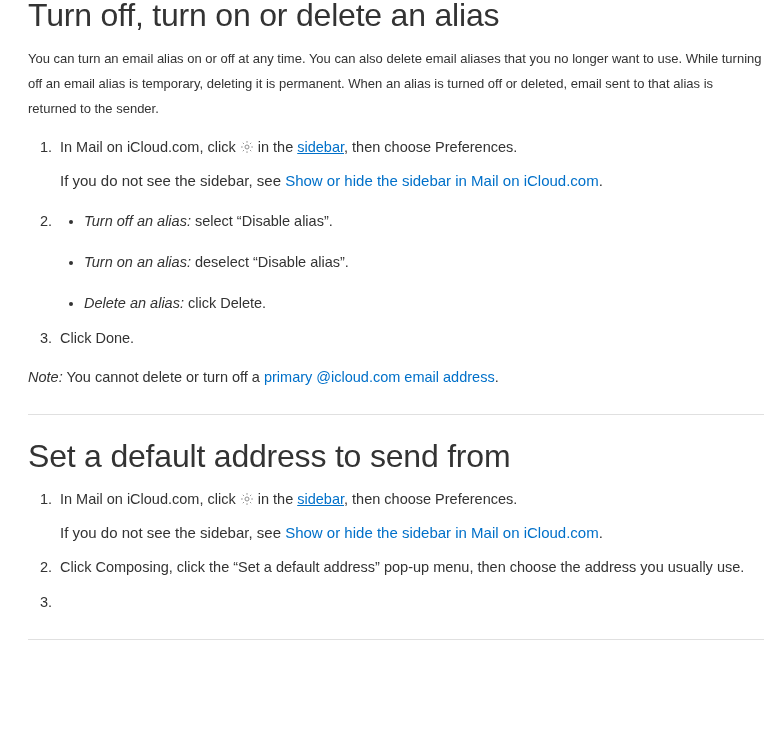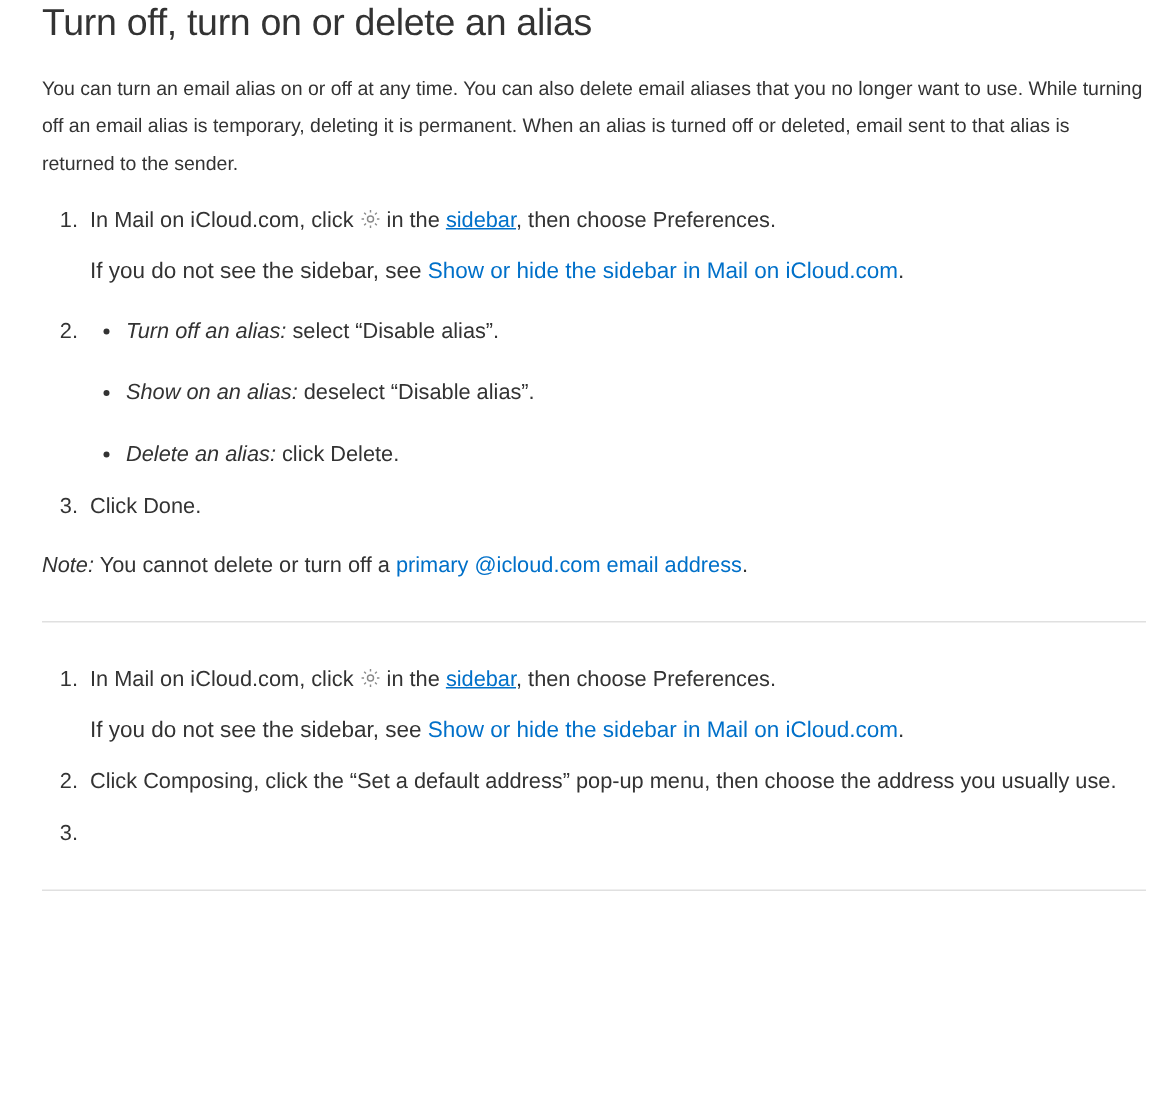--- a/index.html
+++ b/index.html
@@ -13,21 +13,21 @@
     font-family: "Liberation Sans", sans-serif;
     color: #333333;
     -webkit-font-smoothing: antialiased;
   }
   .page {
     padding: 0 8px 0 28px;
     box-sizing: border-box;
     width: 772px;
   }
   h2.section-title {
-    font-size: 25px;
+    font-size: 32px;
     line-height: 30px;
     font-weight: normal;
     color: #333333;
     margin: 0 0 16px 0;
     letter-spacing: -0.2px;
   }
   .section-2 h2.section-title {
     margin-top: 0;
   }
   p.intro {
@@ -137,41 +137,42 @@
           <a class="link" href="#">Show or hide the sidebar in Mail on iCloud.com</a><span>.</span>
         </div>
       </li>
 
       <li>
         <ul class="bullets">
           <li>
             <em>Turn off an alias:</em><span> select “Disable alias”.</span>
           </li>
           <li>
-            <em>Show on an alias:</em><span> deselect “Disable alias”.</span>
+            <em>Turn on an alias:</em><span> deselect “Disable alias”.</span>
           </li>
           <li>
             <em>Delete an alias:</em><span> click Delete.</span>
           </li>
         </ul>
       </li>
 
       <li>
         <span>Click Done.</span>
       </li>
     </ol>
 
     <p class="note">
       <em>Note:</em><span> You cannot delete or turn off a </span><a class="link" href="#">primary @icloud.com email address</a><span>.</span>
     </p>
 
     <hr class="divider">
   </section>
 
   <section class="section-2">
+    <h2 class="section-title">Set a default address to send from</h2>
 
     <ol class="steps">
       <li>
         <span>In Mail on iCloud.com, click</span>
         <span class="gear-icon">
           <svg viewBox="0 0 16 16" width="14" height="14" aria-hidden="true">
             <g fill="none" stroke="#8a8a8a" stroke-width="1.1">
               <circle cx="8" cy="8" r="2.3"></circle>
               <path d="M8 1.2v1.9M8 12.9v1.9M1.2 8h1.9M12.9 8h1.9M3.2 3.2l1.35 1.35M11.45 11.45l1.35 1.35M12.8 3.2l-1.35 1.35M4.55 11.45L3.2 12.8"></path>
             </g>

